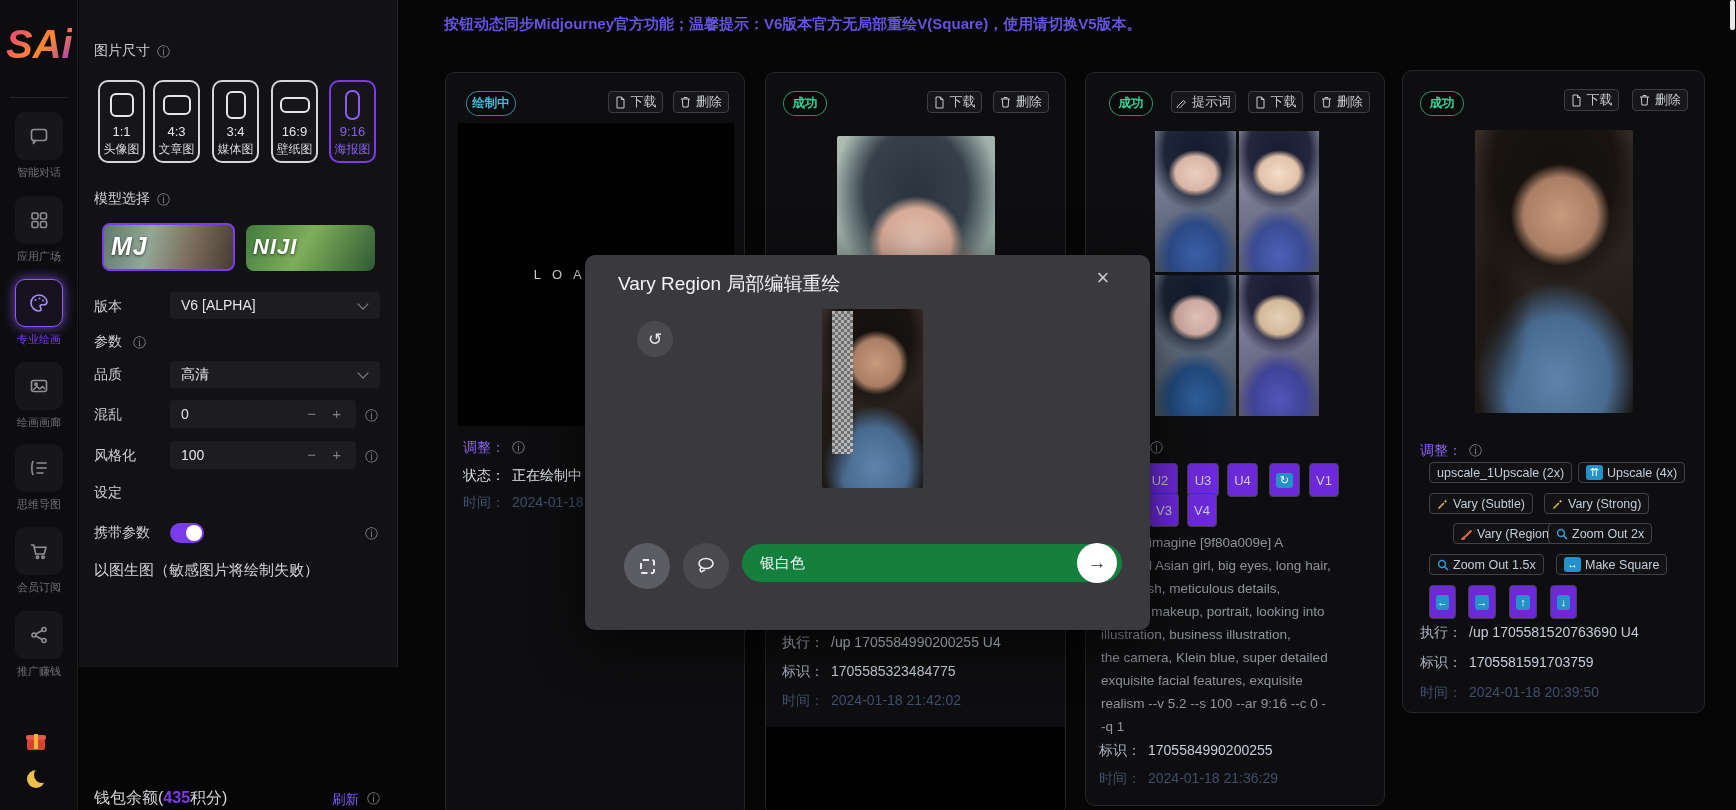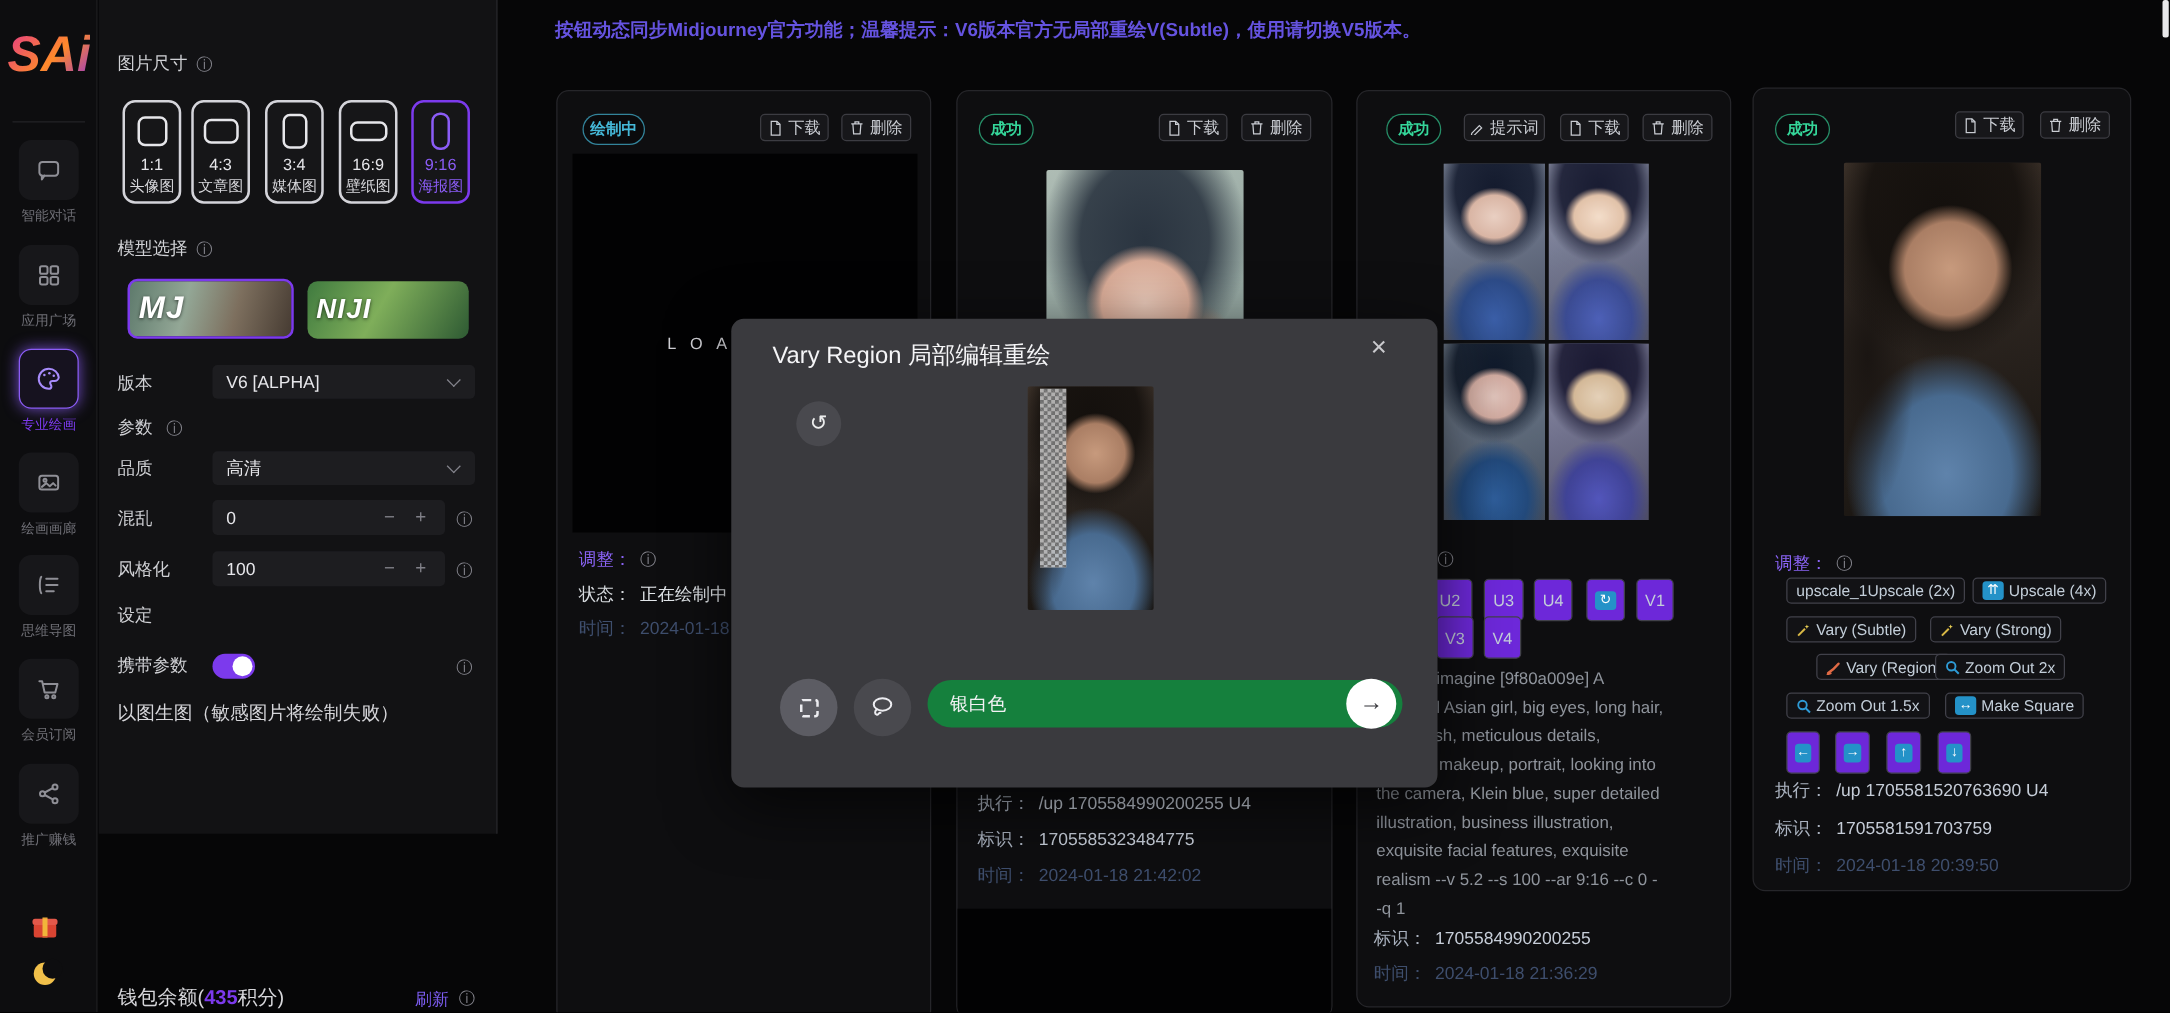--- a/index.html
+++ b/index.html
@@ -292,21 +292,21 @@
     <span class="ii abs" style="left:286px;top:525px;">ⓘ</span>
 
     <div class="slabel" style="left:15px;top:561px;font-size:15px;color:#d6d6da;">以图生图（敏感图片将绘制失败）</div>
 
 
     <div class="walletrow"><span>钱包余额(</span><span class="wpts">435</span><span>积分)</span></div>
     <span class="refresh">刷新</span>
     <span class="ii abs" style="left:288px;top:790px;">ⓘ</span>
   </section>
 
-  <div class="notice">按钮动态同步Midjourney官方功能；温馨提示：V6版本官方无局部重绘V(Subtle)，使用请切换V5版本。</div>
+  <div class="notice">按钮动态同步Midjourney官方功能；温馨提示：V6版本官方无局部重绘V(Square)，使用请切换V5版本。</div>
 
   <div class="card" style="left:445px;top:72px;width:300px;height:746px;">
     <span class="badge bproc" style="left:20px;top:18px;width:50px;">绘制中</span>
     <span class="cbtn" style="left:162px;top:18px;width:55px;">
       <svg width="11" height="13" viewBox="0 0 11 13">
           <path d="M2 1h4.5L9 3.5V12H2z" fill="none" stroke="#c9ccd2"></path>
           <path d="M6.5 1v2.5H9" fill="none" stroke="#c9ccd2"></path>
         </svg>
       <span>下载</span>
       </span>
@@ -381,22 +381,22 @@
         <span class="bluesq">↻</span>
       </span>
     <span class="uvbtn" style="left:223px;top:390px;min-width:30px;">V1</span>
     <span class="uvbtn" style="left:63px;top:420px;min-width:28px;">V3</span>
     <span class="uvbtn" style="left:101px;top:420px;min-width:28px;">V4</span>
     <div class="plines" style="left:15px;top:458px;width:276px;">
       <div>执行： /imagine [9f80a009e] A</div>
       <div>beautiful Asian girl, big eyes, long hair,</div>
       <div>pink blush, meticulous details,</div>
       <div>delicate makeup, portrait, looking into</div>
+      <div>illustration, business illustration,</div>
       <div>the camera, Klein blue, super detailed</div>
-      <div>illustration, business illustration,</div>
       <div>exquisite facial features, exquisite</div>
       <div>realism --v 5.2 --s 100 --ar 9:16 --c 0 -</div>
       <div>-q 1</div>
     </div>
     <div class="row" style="left:13px;top:669px;"><span class="rlabel">标识：</span><span class="rval">1705584990200255</span></div>
     <div class="row trow" style="left:13px;top:697px;"><span class="rlabel">时间：</span><span class="rval">2024-01-18 21:36:29</span></div>
   </div>
 
   <div class="card" style="left:1402px;top:70px;width:303px;height:643px;">
     <span class="badge bok" style="left:17px;top:20px;width:44px;">成功</span>

